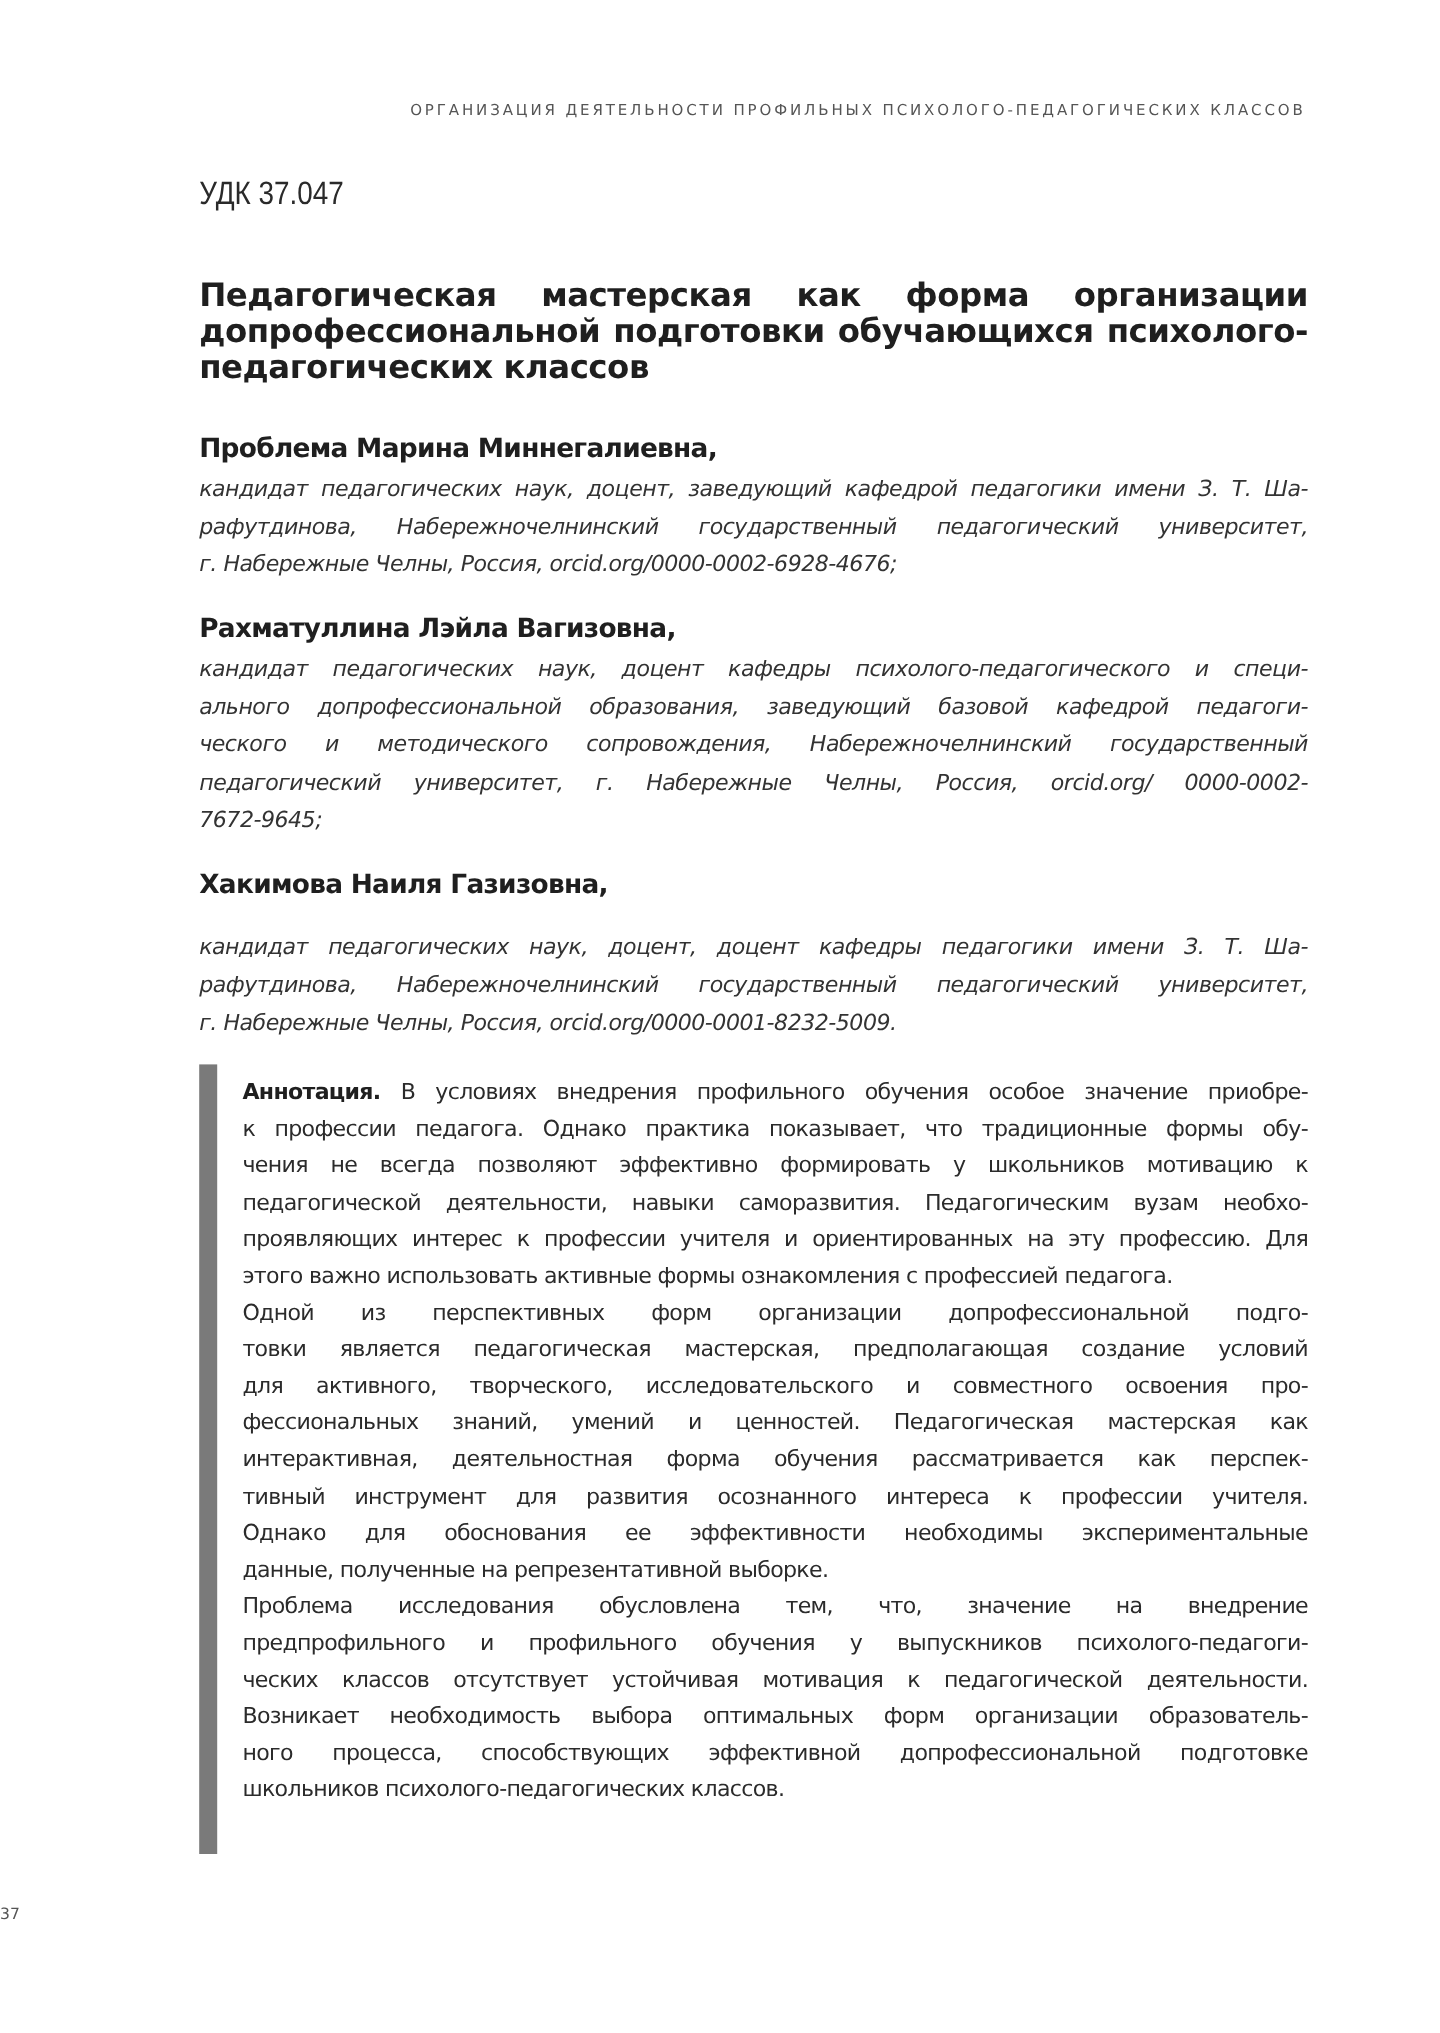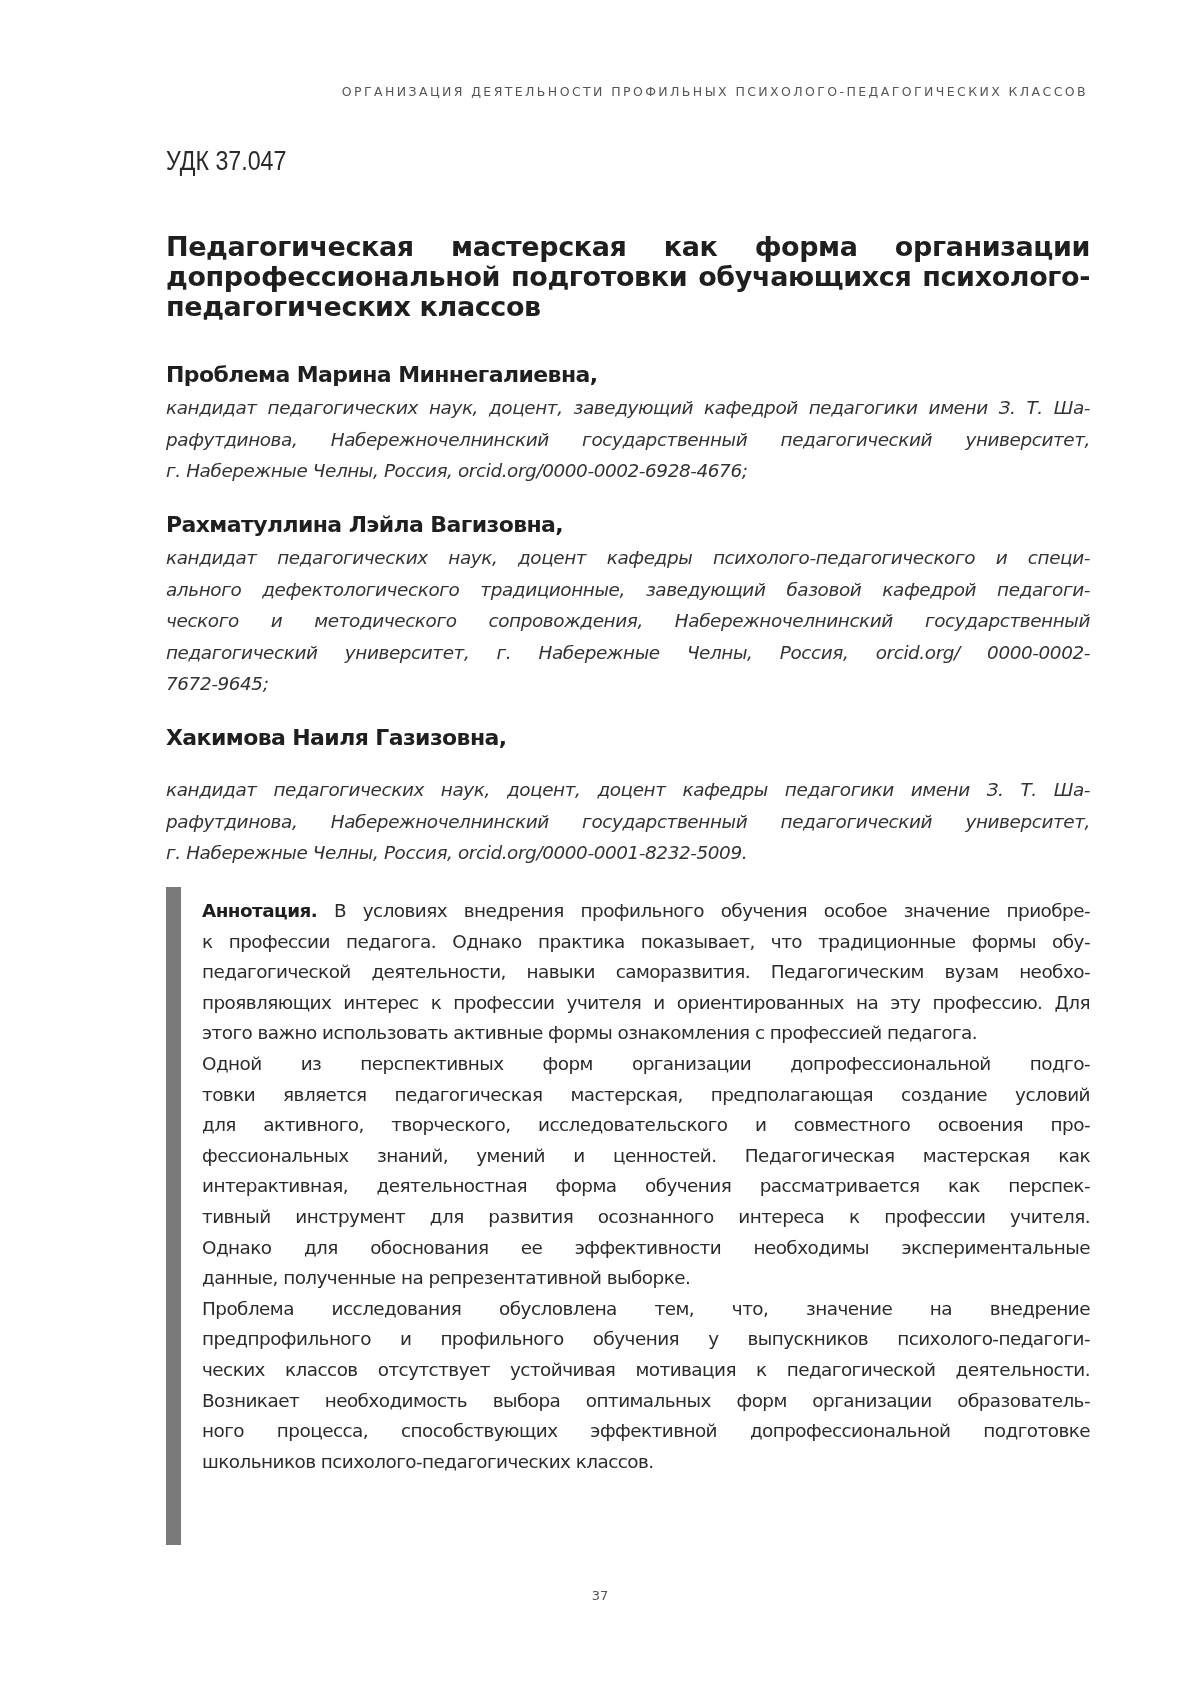--- a/index.html
+++ b/index.html
@@ -43,21 +43,21 @@
   .abstract {
     position: absolute; left: 202px; top: 896px; width: 888px;
     font-family: "DejaVu Sans", sans-serif; font-size: 18.4px; line-height: 30.6px;
     color: #2b2b2b; letter-spacing: -0.55px;
   }
   .abstract .line { display: block; white-space: nowrap; text-align: justify; text-align-last: justify; }
   .abstract .line.last { text-align-last: left; }
   .abstract .lbl { font-weight: bold; color: #1f1f1f; }
 
   .page-number {
-    position: absolute; top: 1588px; left: 0; width: 1200px; text-align: center;
+    position: absolute; top: 1588px; left: 0; width: 1200px; text-align: left;
     font-family: "DejaVu Sans", sans-serif; font-size: 13px; color: #555;
   }
 </style>
 </head>
 <body>
 
 <div class="page">
 
   <div class="running-header">ОРГАНИЗАЦИЯ ДЕЯТЕЛЬНОСТИ ПРОФИЛЬНЫХ ПСИХОЛОГО-ПЕДАГОГИЧЕСКИХ КЛАССОВ</div>
 
@@ -75,41 +75,42 @@
       <span class="line" style="display: block;">кандидат педагогических наук, доцент, заведующий кафедрой педагогики имени З. Т. Ша-</span>
       <span class="line" style="display: block;">рафутдинова, Набережночелнинский государственный педагогический университет,</span>
       <span class="line last" style="display: block;">г. Набережные Челны, Россия, orcid.org/0000-0002-6928-4676;</span>
     </div>
   </div>
 
   <div class="author" style="top:510px;">
     <div class="author-name">Рахматуллина Лэйла Вагизовна,</div>
     <div class="author-aff">
       <span class="line" style="display: block;">кандидат педагогических наук, доцент кафедры психолого-педагогического и специ-</span>
-      <span class="line" style="display: block;">ального дефектологического традиционные, заведующий базовой кафедрой педагоги-</span>
+      <span class="line" style="display: block;">ального допрофессиональной образования, заведующий базовой кафедрой педагоги-</span>
       <span class="line" style="display: block;">ческого и методического сопровождения, Набережночелнинский государственный</span>
       <span class="line" style="display: block;">педагогический университет, г. Набережные Челны, Россия, orcid.org/ 0000-0002-</span>
       <span class="line last" style="display: block;">7672-9645;</span>
     </div>
   </div>
 
   <div class="author" style="top:723px;">
     <div class="author-name">Хакимова Наиля Газизовна,</div>
     <div class="author-aff">
       <span class="line" style="display: block; margin-top: 21px;">кандидат педагогических наук, доцент, доцент кафедры педагогики имени З. Т. Ша-</span>
       <span class="line" style="display: block;">рафутдинова, Набережночелнинский государственный педагогический университет,</span>
       <span class="line last" style="display: block;">г. Набережные Челны, Россия, orcid.org/0000-0001-8232-5009.</span>
     </div>
   </div>
 
   <div class="abstract-bar"></div>
 
   <div class="abstract">
     <span class="line" style="display: block;"><span class="lbl">Аннотация.</span> <span>В условиях внедрения профильного обучения особое значение приобре-</span></span>
     <span class="line" style="display: block;">к профессии педагога. Однако практика показывает, что традиционные формы обу-</span>
+    <span class="line" style="display: block;">чения не всегда позволяют эффективно формировать у школьников мотивацию к</span>
     <span class="line" style="display: block;">педагогической деятельности, навыки саморазвития. Педагогическим вузам необхо-</span>
     <span class="line" style="display: block;">проявляющих интерес к профессии учителя и ориентированных на эту профессию. Для</span>
     <span class="line last" style="display: block;">этого важно использовать активные формы ознакомления с профессией педагога.</span>
     <span class="line" style="display: block;">Одной из перспективных форм организации допрофессиональной подго-</span>
     <span class="line" style="display: block;">товки является педагогическая мастерская, предполагающая создание условий</span>
     <span class="line" style="display: block;">для активного, творческого, исследовательского и совместного освоения про-</span>
     <span class="line" style="display: block;">фессиональных знаний, умений и ценностей. Педагогическая мастерская как</span>
     <span class="line" style="display: block;">интерактивная, деятельностная форма обучения рассматривается как перспек-</span>
     <span class="line" style="display: block;">тивный инструмент для развития осознанного интереса к профессии учителя.</span>
     <span class="line" style="display: block;">Однако для обоснования ее эффективности необходимы экспериментальные</span>

